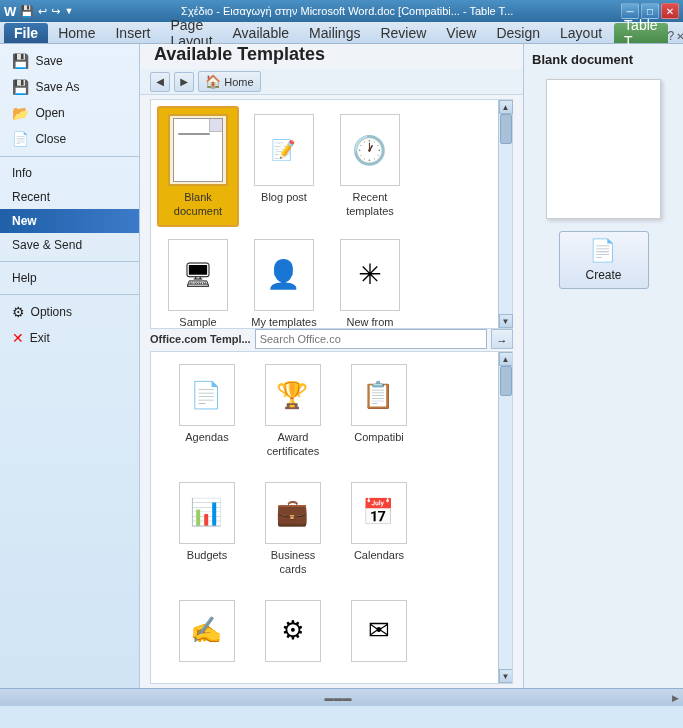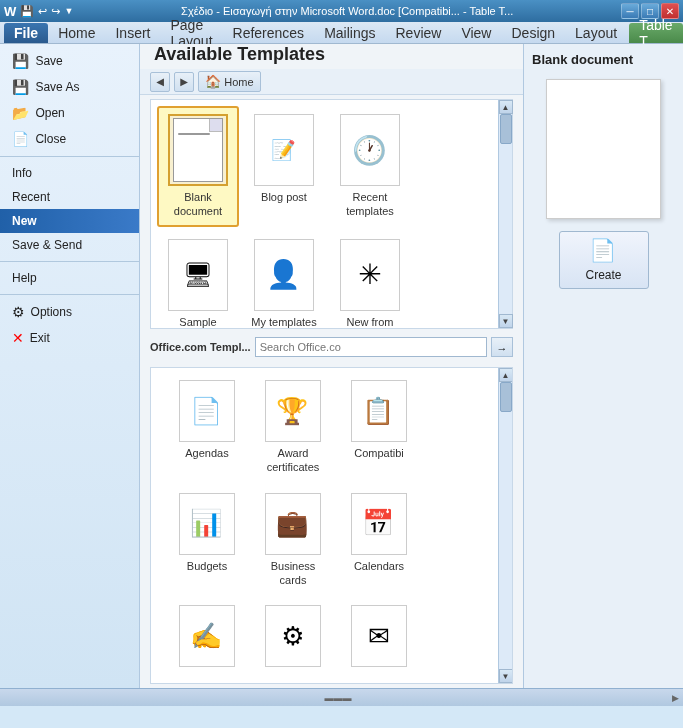--- a/index.html
+++ b/index.html
@@ -157,21 +157,21 @@
     .template-item {
       width: 82px;
       display: flex;
       flex-direction: column;
       align-items: center;
       padding: 6px 4px;
       cursor: pointer;
       border: 2px solid transparent;
       border-radius: 3px;
     }
-    .template-item.selected { background: #fef9c3; border-color: #e0a030; }
+    .template-item.selected { background: #eab308; border-color: #e0a030; }
 
     .template-thumb {
       width: 60px;
       height: 72px;
       border: 1px solid #ccc;
       background: white;
       display: flex;
       align-items: center;
       justify-content: center;
       font-size: 28px;
@@ -182,21 +182,21 @@
     .template-label {
       margin-top: 4px;
       text-align: center;
       font-size: 11px;
       color: #333;
       line-height: 1.3;
     }
 
     
     .office-templates-header {
-      padding: 8px 10px;
+      padding: 0 10px;
       display: flex;
       align-items: center;
       gap: 4px;
       background: #f0f4f8;
     }
     .office-label {
       font-size: 11px;
       color: #333;
       font-weight: bold;
     }
@@ -379,21 +379,21 @@
     <div class="tb-btn">□</div>
     <div class="tb-btn close">✕</div>
   </div>
 </div>
 
 <div class="ribbon-tabs">
   <div class="ribbon-tab active">File</div>
   <div class="ribbon-tab">Home</div>
   <div class="ribbon-tab">Insert</div>
   <div class="ribbon-tab">Page Layout</div>
-  <div class="ribbon-tab">References</div>
+  <div class="ribbon-tab">Available</div>
   <div class="ribbon-tab">Mailings</div>
   <div class="ribbon-tab">Review</div>
   <div class="ribbon-tab">View</div>
   <div class="ribbon-tab">Design</div>
   <div class="ribbon-tab">Layout</div>
   <div class="ribbon-tab table-tools">Table T...</div>
   <span style="margin-left:auto; display:flex; align-items:center; gap:2px;">
     <span style="font-size:12px;color:#555;cursor:pointer;">?</span>
     <span style="font-size:10px;color:#555;cursor:pointer;">✕</span>
   </span>

